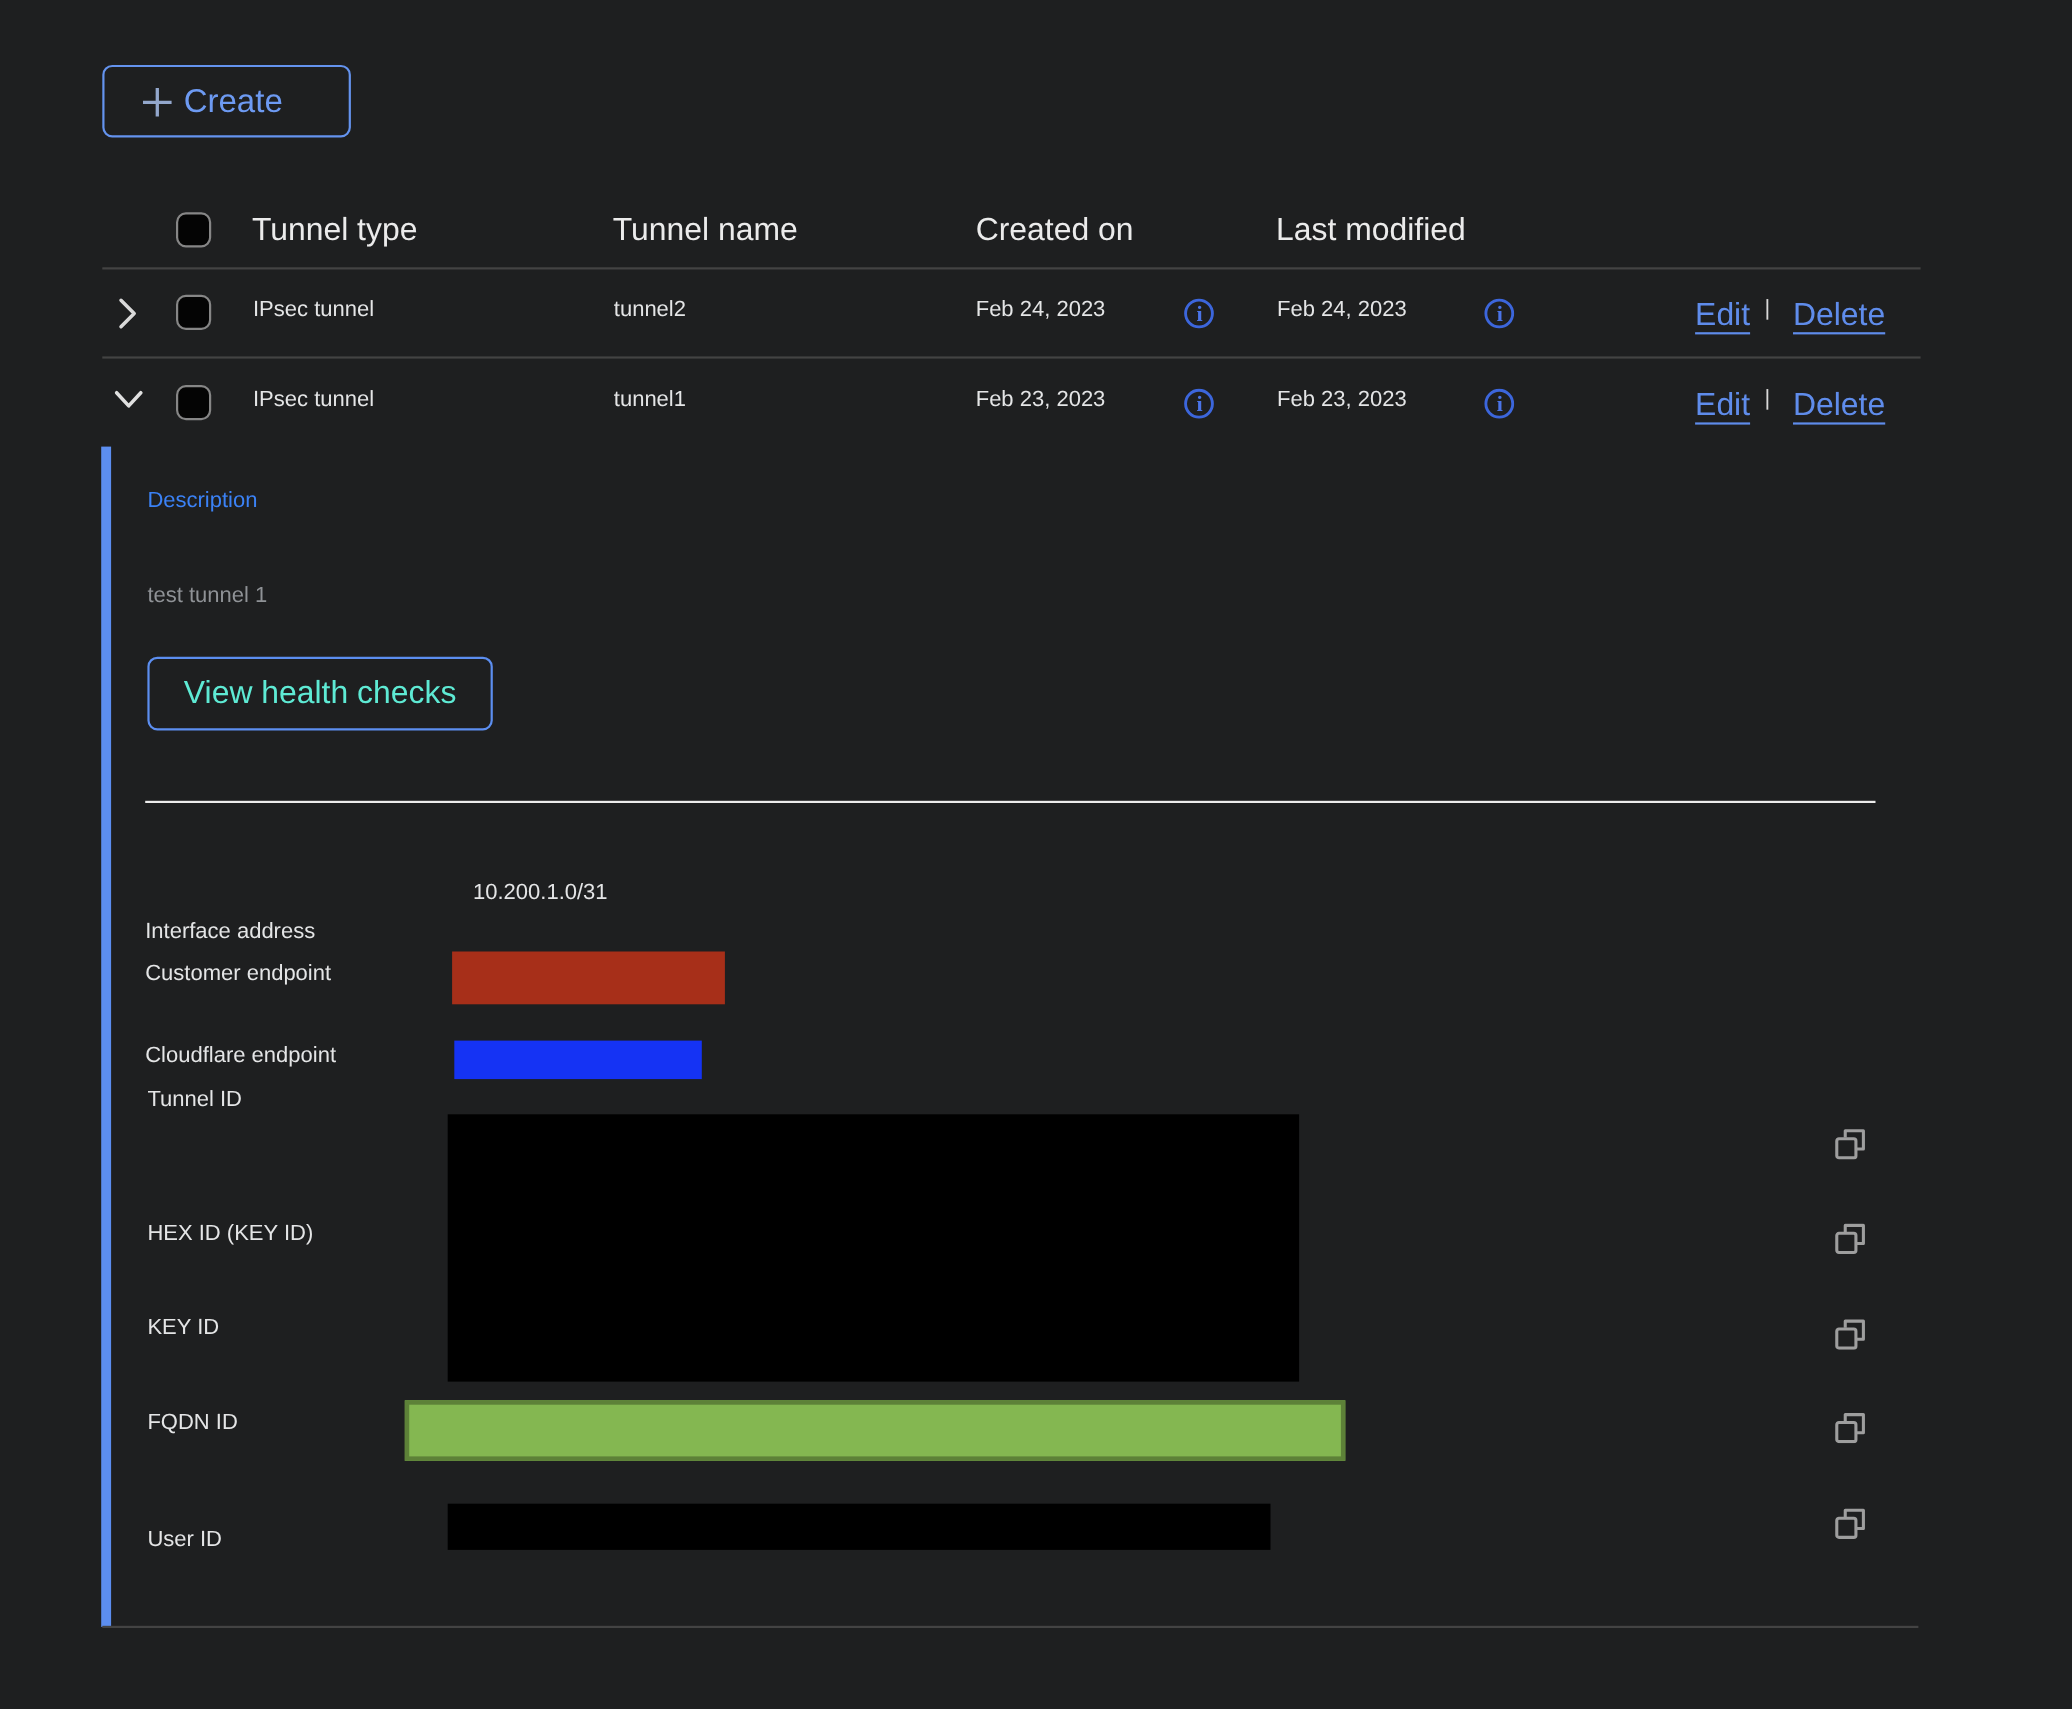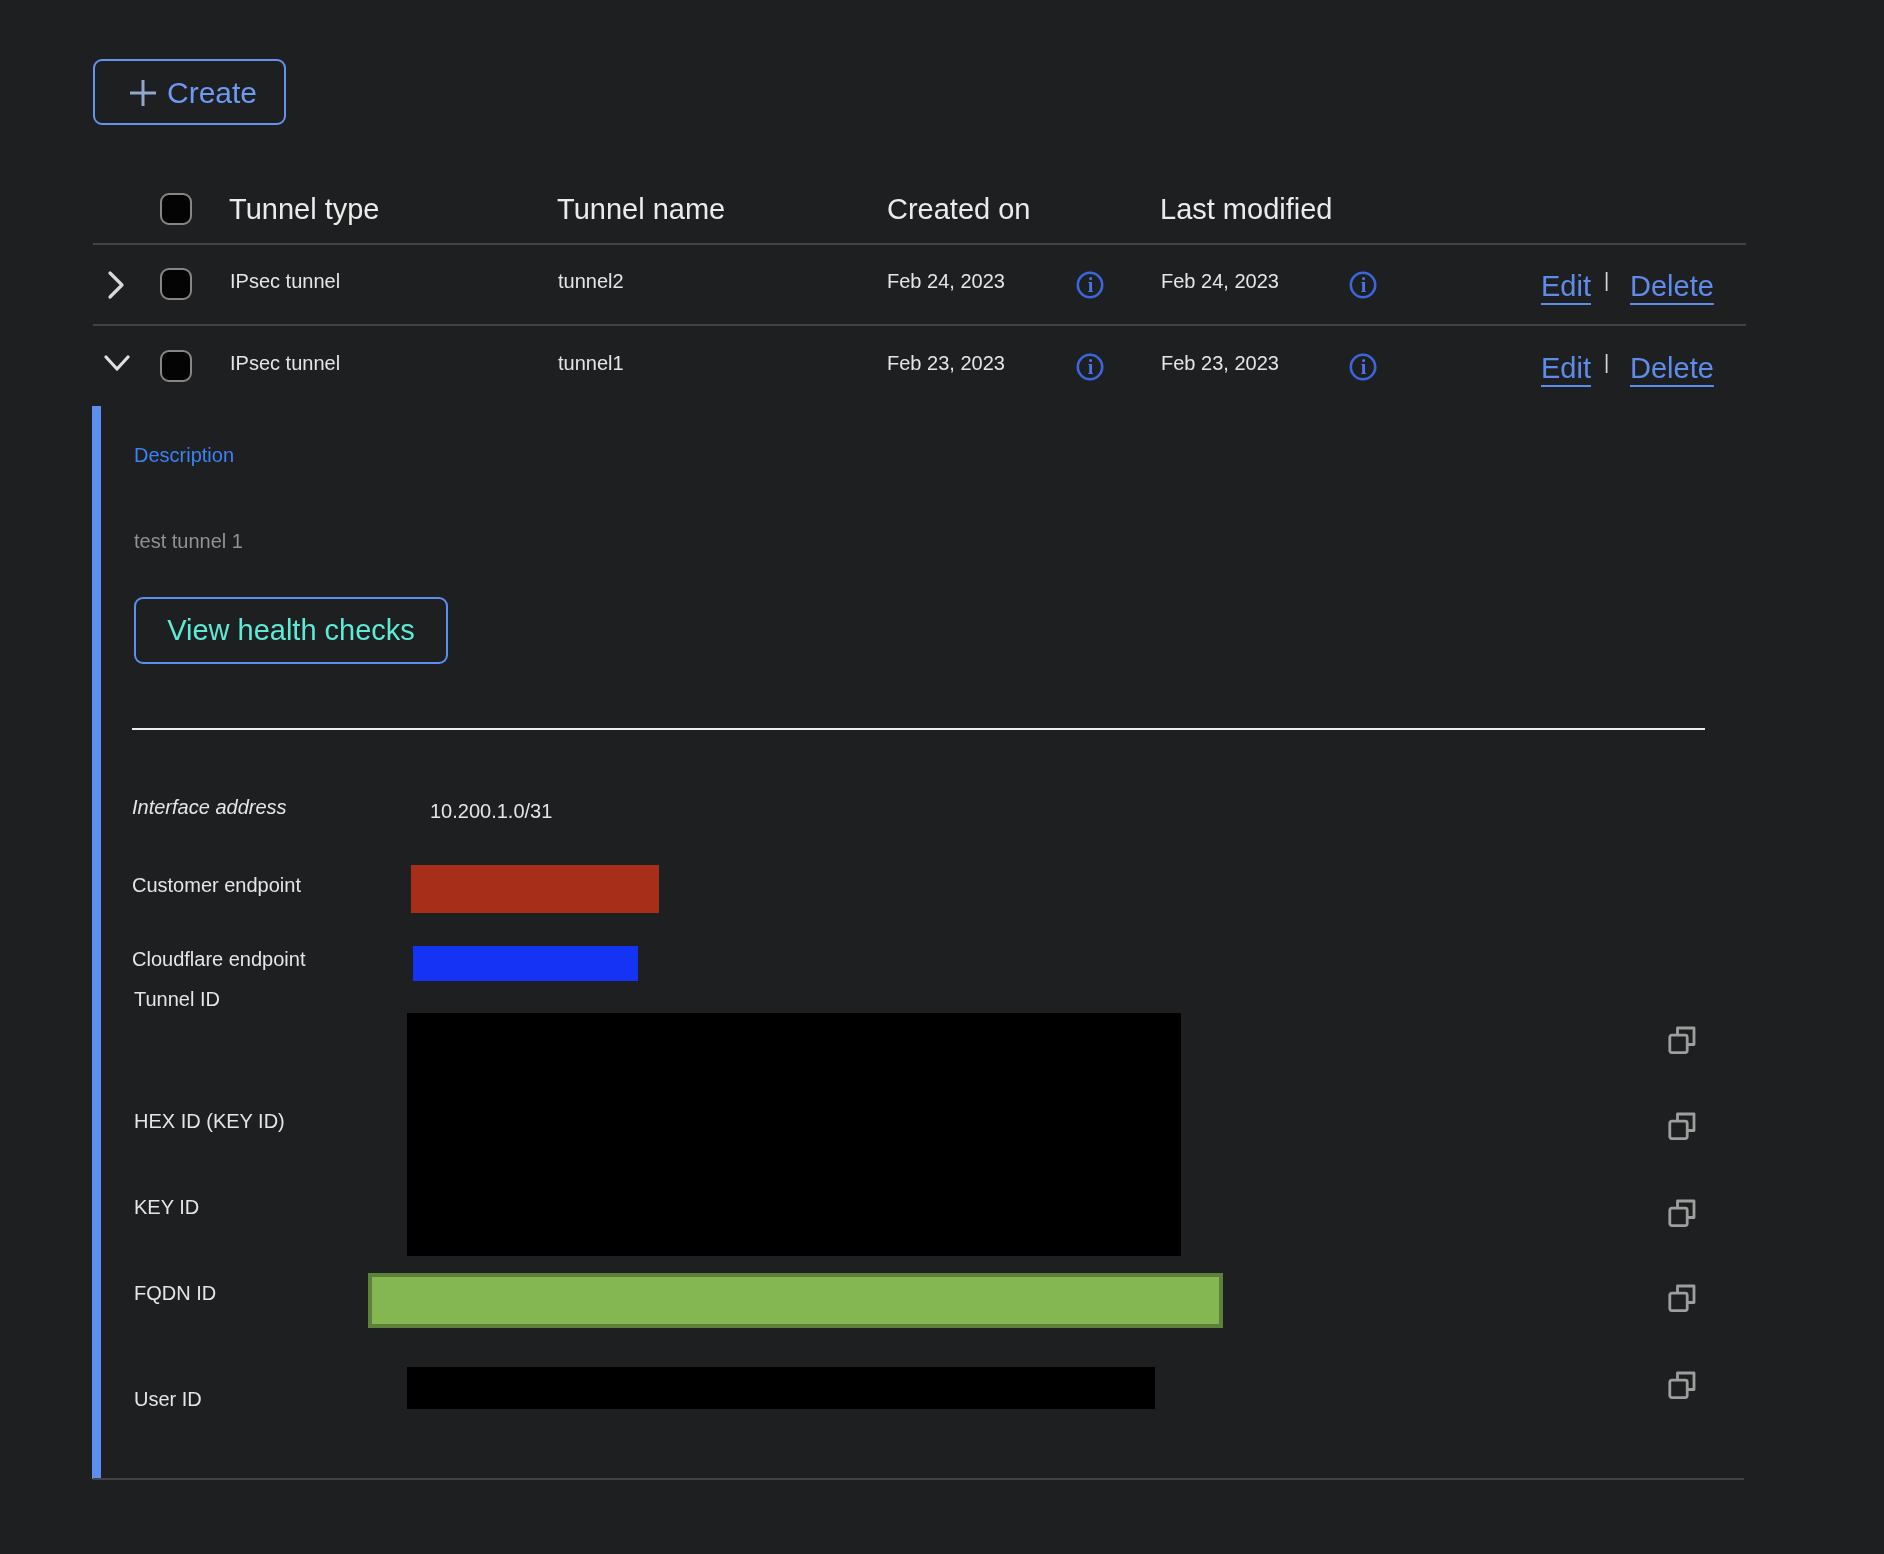--- a/index.html
+++ b/index.html
@@ -8,21 +8,21 @@
   .abs { position:absolute; }
   .txt { color:#e4e5e6; font-size:20px; white-space:nowrap; }
   .hdr { color:#ebebeb; font-size:29px; font-weight:normal; white-space:nowrap; }
   .link { color:#5f8ceb; font-size:29px; text-decoration:underline; text-underline-offset:7px; text-decoration-thickness:2px; white-space:nowrap; }
   .line { background:#434343; height:2px; }
   .cb { width:32px; height:32px; border:2.5px solid #868686; border-radius:9px; background:#040404; }
 </style>
 </head>
 <body>
 
-<div class="abs" style="left:93px; top:59px; width:193px; height:66px; border:2px solid #6493ee; border-radius:9px;">
+<div class="abs" style="left:93px; top:59px; width:226px; height:66px; border:2px solid #6493ee; border-radius:9px;">
   <svg class="abs" style="left:34px; top:18px;" width="28" height="28" viewBox="0 0 28 28">
     <line x1="14" y1="1" x2="14" y2="27" stroke="#93a7cc" stroke-width="3"></line>
     <line x1="1" y1="14" x2="27" y2="14" stroke="#93a7cc" stroke-width="3"></line>
   </svg>
   <span class="abs" style="left:72px; top:15px; color:#6d9af2; font-size:30px;">Create</span>
 </div>
 
 <div class="abs cb" style="left:160px; top:193px;"></div>
 <div class="abs hdr" style="left:229px; top:193px;">Tunnel type</div>
 <div class="abs hdr" style="left:557px; top:193px;">Tunnel name</div>
@@ -75,21 +75,21 @@
 
 <div class="abs txt" style="left:134px; top:444px; color:#3b82f6;text-align:right;">Description</div>
 <div class="abs txt" style="left:134px; top:530px; color:#8f9296;">test tunnel 1</div>
 
 <div class="abs" style="left:134px; top:597px; width:314px; height:67px; border:2px solid #5c8ef0; border-radius:9px; display:flex; align-items:center; justify-content:center;">
   <span style="color:#5eead4; font-size:29px;">View health checks</span>
 </div>
 
 <div class="abs" style="left:132px; top:728px; width:1573px; height:2px; background:#ececec;"></div>
 
-<div class="abs txt" style="left:132px; top:796px;font-style:italic;">Interface address</div>
+<div class="abs txt" style="left:132px; top:836px;">Interface address</div>
 <div class="abs txt" style="left:430px; top:800px;">10.200.1.0/31</div>
 
 <div class="abs txt" style="left:132px; top:874px;">Customer endpoint</div>
 <div class="abs" style="left:411px; top:865px; width:248px; height:48px; background:#a72f19;"></div>
 
 <div class="abs txt" style="left:132px; top:948px;">Cloudflare endpoint</div>
 <div class="abs" style="left:413px; top:946px; width:225px; height:35px; background:#1533f4;"></div>
 
 <div class="abs txt" style="left:134px; top:988px;">Tunnel ID</div>
 <div class="abs txt" style="left:134px; top:1110px;">HEX ID (KEY ID)</div>

